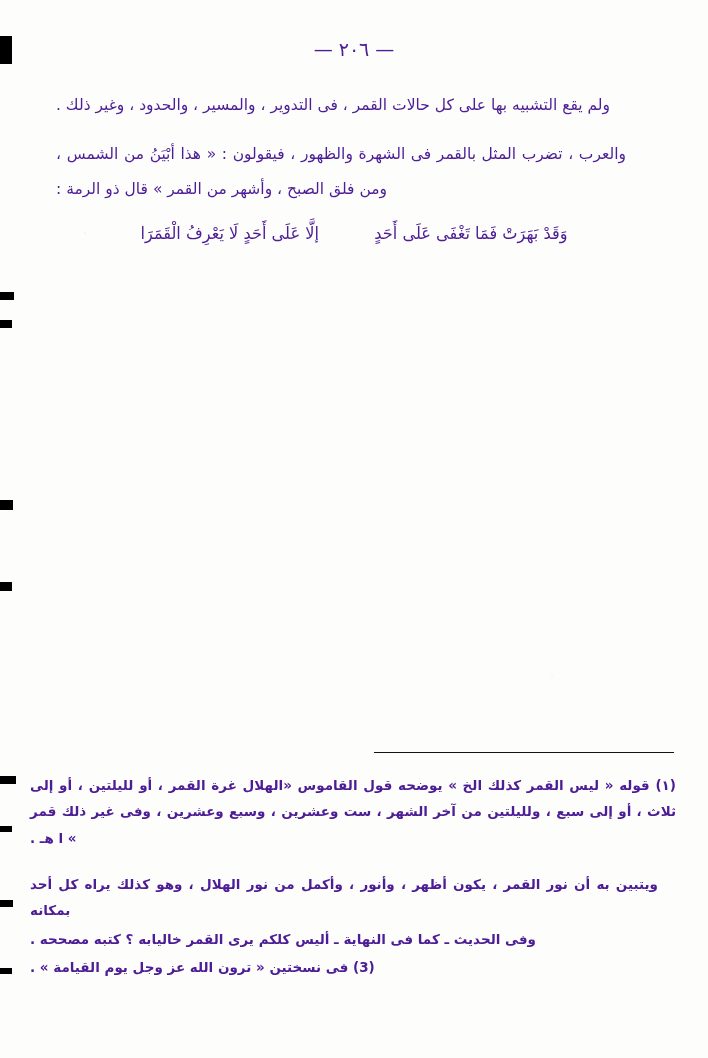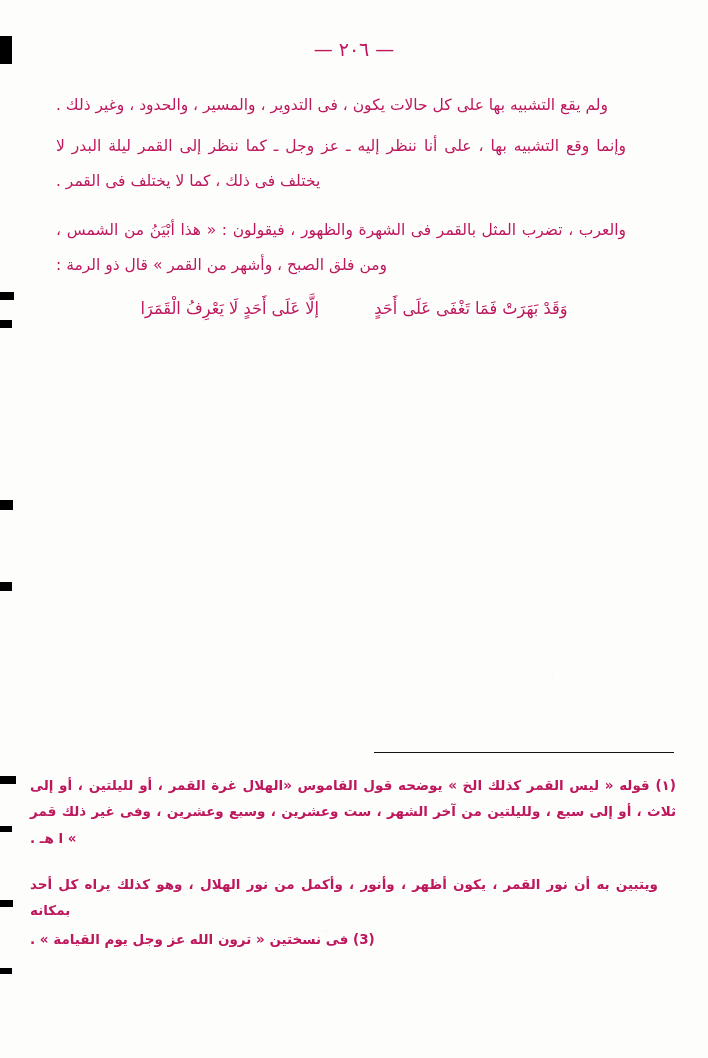--- a/index.html
+++ b/index.html
@@ -7,21 +7,21 @@
     padding: 0;
     background: #ffffff;
   }
   .page {
     position: relative;
     width: 708px;
     height: 1058px;
     background: #fdfdfc;
     overflow: hidden;
     font-family: "DejaVu Sans", sans-serif;
-    color: #be185d;
+    color: #4c1d95;
   }
   
   .page::after {
     content: "";
     position: absolute;
     inset: 0;
     pointer-events: none;
     background:
       radial-gradient(circle at 12% 22%, rgba(0,0,0,0.035) 0 1px, transparent 2px),
       radial-gradient(circle at 78% 64%, rgba(0,0,0,0.03) 0 1px, transparent 2px),
@@ -137,38 +137,38 @@
       <div class="edge-mark" style="top: 776px; height: 8px; width: 16px;"></div>
       <div class="edge-mark" style="top: 826px; height: 6px; width: 12px;"></div>
       <div class="edge-mark" style="top: 900px; height: 7px; width: 13px;"></div>
       <div class="edge-mark" style="top: 968px; height: 6px; width: 12px;"></div>
     </div>
 
   <div class="page-number">— ٢٠٦ —</div>
 
   <div class="body-block">
 
-    <p class="para indent">ولم يقع التشبيه بها على كل حالات يكون ، فى التدوير ، والمسير ، والحدود ، وغير ذلك .</p>
+    <p class="para indent">ولم يقع التشبيه بها على كل حالات القمر ، فى التدوير ، والمسير ، والحدود ، وغير ذلك .</p>
 
-    <p class="para indent">وإنما وقع التشبيه بها ، على أنا ننظر إليه ـ عز وجل ـ كما ننظر إلى القمر ليلة البدر لا يختلف فى ذلك ، كما لا يختلف فى القمر .</p>
 
     <p class="para indent gap">والعرب ، تضرب المثل بالقمر فى الشهرة والظهور ، فيقولون : « هذا أبْيَنُ من الشمس ، ومن فلق الصبح ، وأشهر من القمر » قال ذو الرمة :</p>
 
     <p class="verse">
       <span>وَقَدْ بَهَرَتْ فَمَا تَغْفَى عَلَى أَحَدٍ</span>
       <span class="hemistich-gap"></span>
       <span>إلَّا عَلَى أَحَدٍ لَا يَعْرِفُ الْقَمَرَا</span>
     </p>
 
 
 
 
   </div>
 
   <div class="rule"></div>
 
   <div class="footnotes">
     <p class="fn">(١) قوله « ليس القمر كذلك الخ » يوضحه قول القاموس «الهلال غرة القمر ، أو لليلتين ، أو إلى ثلاث ، أو إلى سبع ، ولليلتين من آخر الشهر ، ست وعشرين ، وسبع وعشرين ، وفى غير ذلك قمر » ا هـ .</p>
     <p class="fn indent">ويتبين به أن نور القمر ، يكون أظهر ، وأنور ، وأكمل من نور الهلال ، وهو كذلك يراه كل أحد بمكانه</p>
+    <p class="fn">وفى الحديث ـ كما فى النهاية ـ أليس كلكم يرى القمر خاليابه ؟ كتبه مصححه .</p>
     <p class="fn last">(3) فى نسختين « ترون الله عز وجل يوم القيامة » .</p>
   </div>
 
 </div>
 
 </body></html>

